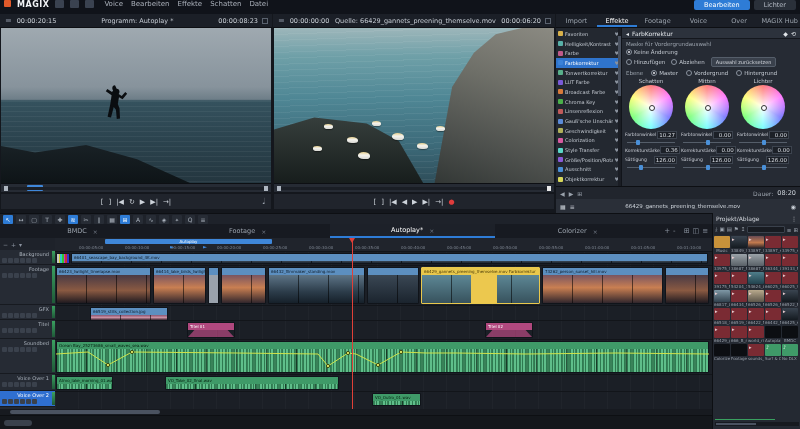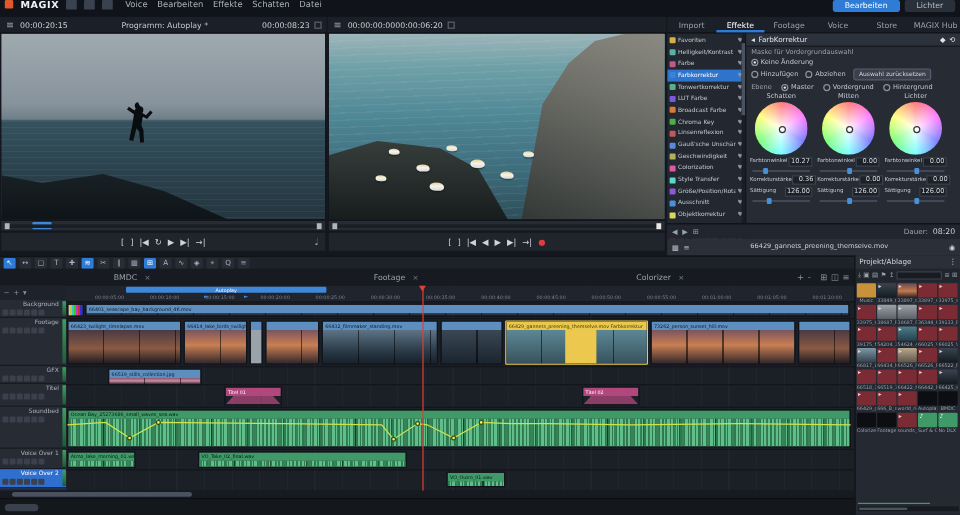--- a/index.html
+++ b/index.html
@@ -215,20 +215,21 @@
       <span class="tbtn">▶</span>
       <span class="tbtn">▶|</span>
       <span class="tbtn">→|</span>
     </span>
   <span class="spk">𝅘𝅥</span>
 </div>
 
 <div class="mon-head" style="left:273px;top:14px;width:282px">
   <span class="burger">≡</span>
   <span class="tc">00:00:00:00</span>
+  <span class="mon-title">Quelle: 66429_gannets_preening_themselve.mov</span>
   <span class="tc">00:00:06:20</span>
   <span class="chk"></span>
 </div>
 <div class="video" style="left:274px;top:28px;width:280px;height:155px">
   <div id="v2-sea"></div>
   <div id="v2-waves"></div>
   <div id="v2-cliff"></div>
   <div id="v2-rock"></div>
   <div class="bird" style="left:18%;top:62%"></div>
   <div class="bird" style="left:26%;top:70%;width:11px;height:6px"></div>
@@ -257,21 +258,21 @@
       <span class="tbtn rec">●</span>
     </span>
 </div>
 
 <div id="rp-tabs">
 
 <span class="rtab">Import</span>
     <span class="rtab active">Effekte</span>
     <span class="rtab">Footage</span>
     <span class="rtab">Voice</span>
-    <span class="rtab">Store</span>
+    <span class="rtab">Over</span>
     <span class="rtab">MAGIX Hub</span>
   </div>
 
 <div id="fx-list">
   <div>
 
   <div class="fx-item">
         <span class="sw" style="background: rgb(216, 176, 74);"></span>
         <span class="fx-label">Favoriten</span>
         <span class="heart">♥</span>
@@ -512,20 +513,24 @@
   <span style="display:flex;flex:1;height:100%">
 
   <span class="ttab">
         <span>BMDC</span>
         <span class="x">×</span>
       </span>
       <span class="ttab">
         <span>Footage</span>
         <span class="x">×</span>
       </span>
+      <span class="ttab active">
+        <span>Autoplay*</span>
+        <span class="x">×</span>
+      </span>
       <span class="ttab">
         <span>Colorizer</span>
         <span class="x">×</span>
       </span>
     </span>
   <span class="tab-tools">
     <span>+</span>
     <span>-</span>
   </span>
   <span class="tab-tools">

